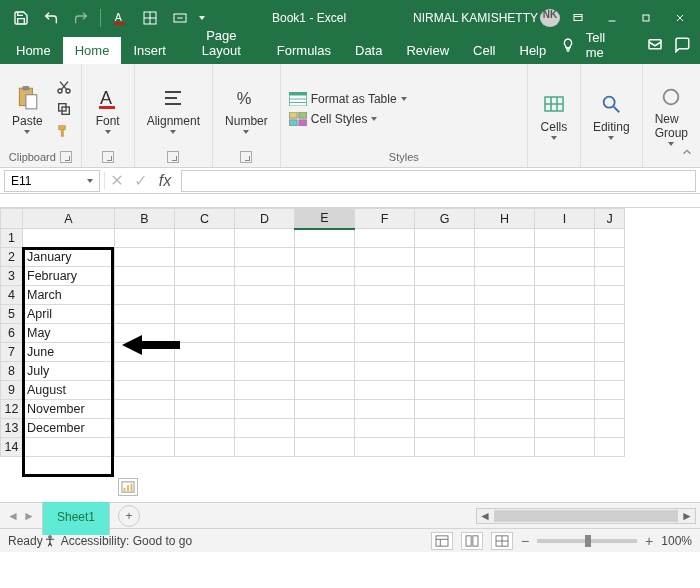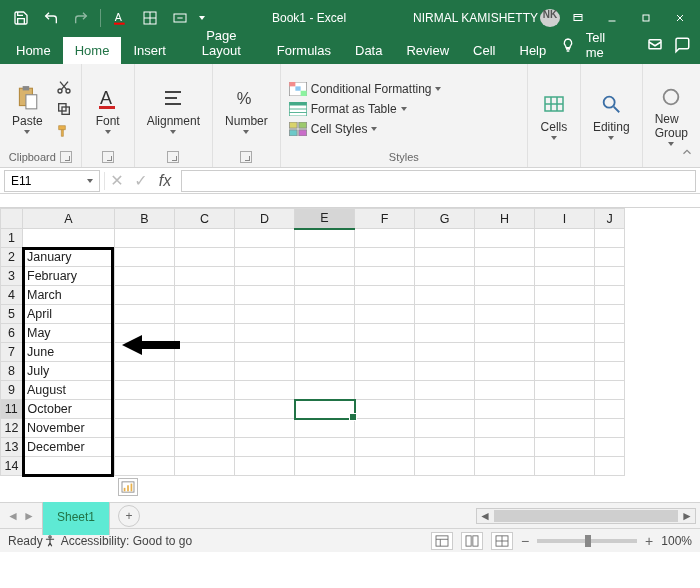--- a/index.html
+++ b/index.html
@@ -297,32 +297,20 @@
       </div>
     </div>
     <div class="label">
         <span class="dlg"></span>
       </div>
   </div>
 
   <div class="group" style="flex:1;">
     <div class="body" style="width:100%;">
       <div class="styles-body">
-        <div class="style-row">
-          <div class="ic">
-              <svg viewBox="0 0 20 16" width="18" height="14">
-                <rect x="0" y="0" width="20" height="16" fill="#fff" stroke="#888"></rect>
-                <rect x="0" y="0" width="7" height="5" fill="#f28c8c"></rect>
-                <rect x="7" y="5" width="6" height="5" fill="#8cc8f2"></rect>
-                <rect x="13" y="10" width="7" height="6" fill="#8cf2a0"></rect>
-              </svg>
-            </div>
-          <span>Conditional Formatting</span>
-            <span class="caret"></span>
-        </div>
         <div class="style-row">
           <div class="ic">
               <svg viewBox="0 0 20 16" width="18" height="14">
                 <rect x="0" y="0" width="20" height="16" fill="#fff" stroke="#4a8"></rect>
                 <rect x="0" y="0" width="20" height="4" fill="#4a8"></rect>
                 <line x1="0" y1="8" x2="20" y2="8" stroke="#4a8"></line>
                 <line x1="0" y1="12" x2="20" y2="12" stroke="#4a8"></line>
               </svg>
             </div>
           <span>Format as Table</span>
@@ -564,33 +552,20 @@
           <td></td>
           <td></td>
           <td></td>
           <td></td>
           <td></td>
           <td></td>
           <td></td>
           <td></td>
         </tr>
         <tr>
-          <th class="row-selected">11</th>
-          <td>October</td>
-          <td></td>
-          <td></td>
-          <td></td>
-          <td class="selected"></td>
-          <td></td>
-          <td></td>
-          <td></td>
-          <td></td>
-          <td></td>
-        </tr>
-        <tr>
           <th>12</th>
           <td>November</td>
           <td></td>
           <td></td>
           <td></td>
           <td></td>
           <td></td>
           <td></td>
           <td></td>
           <td></td>

